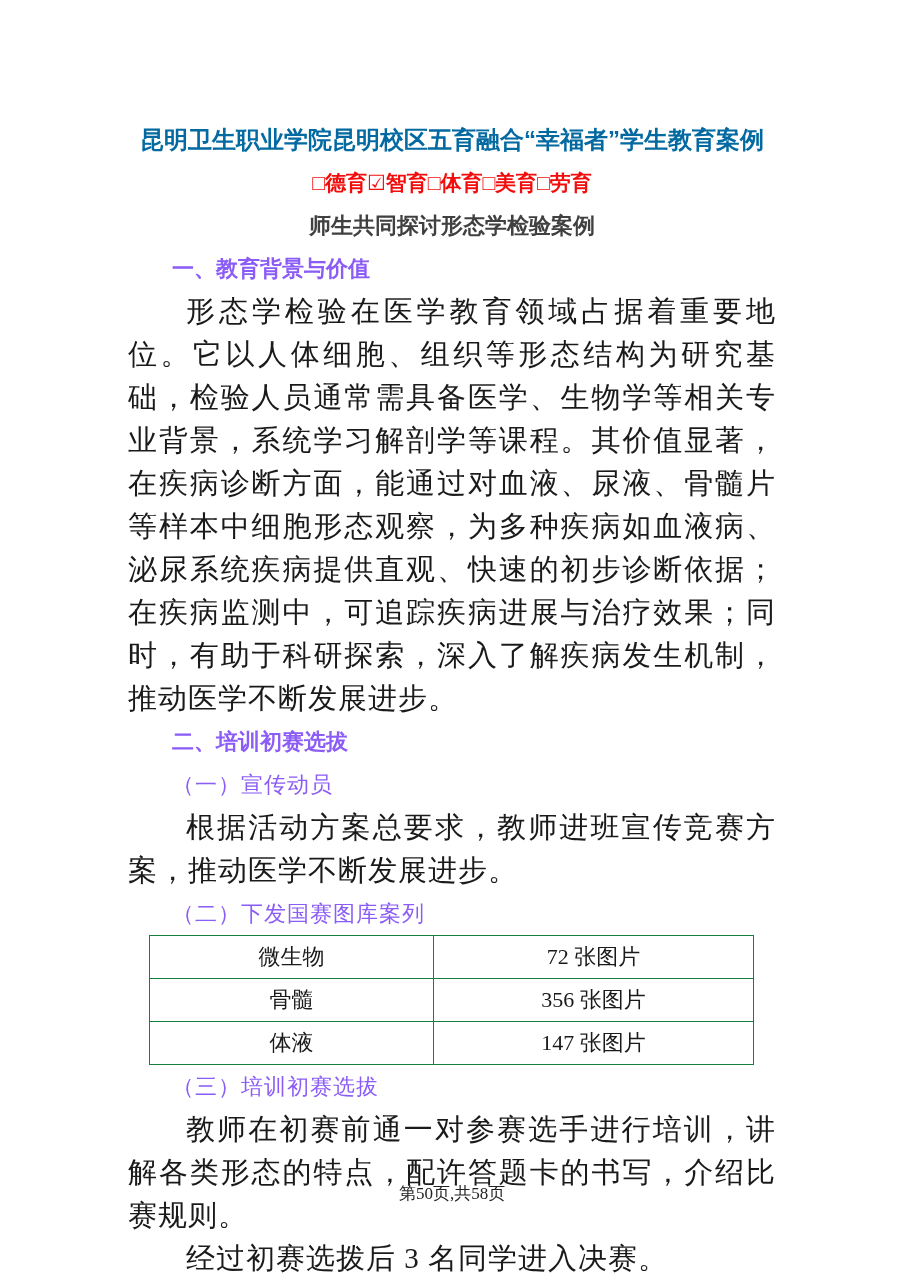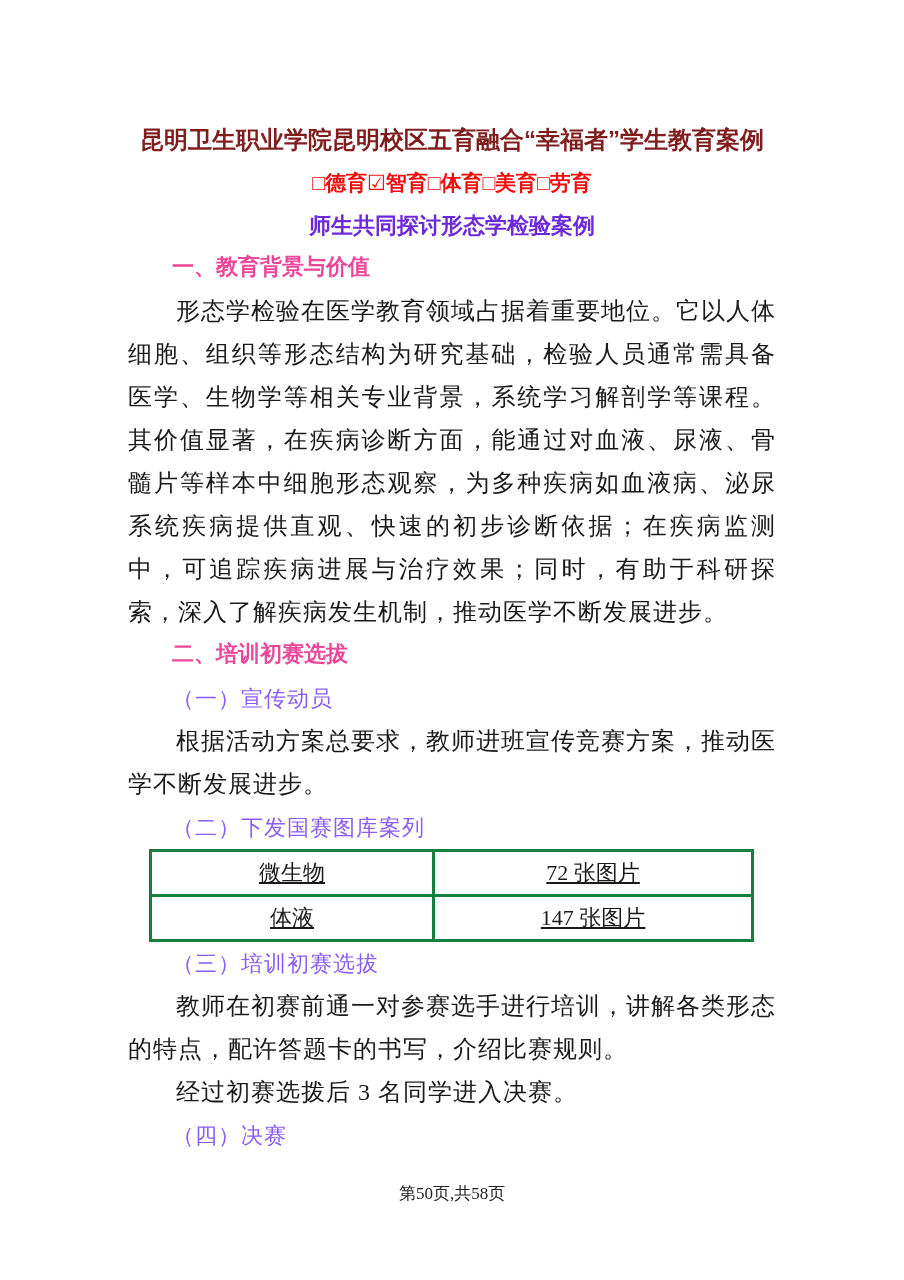--- a/index.html
+++ b/index.html
@@ -20,75 +20,74 @@
     box-sizing: border-box;
   }
   .line {
     line-height: 43px;
     margin: 0;
   }
   .doc-title {
     font-family: "Liberation Sans", sans-serif;
     font-weight: bold;
     font-size: 24px;
-    color: #7f1d1d;
+    color: #0369a1;
     text-align: center;
     letter-spacing: 0px;
   }
   .banner {
     font-family: "Liberation Sans", sans-serif;
     font-weight: bold;
     font-size: 21px;
     text-align: center;
     color: #f20d0d;
   }
   .banner .cb-item { white-space: nowrap; }
   .banner .box { font-weight: normal; }
   .doc-subtitle {
     font-family: "Liberation Sans", sans-serif;
     font-weight: bold;
     font-size: 22px;
-    color: #6d28d9;
+    color: #404040;
     text-align: center;
   }
   .h-major {
-    font-family: Liberation Mono, monospace;
+    font-family: Liberation Serif, serif;
     font-weight: bold;
     font-size: 22px;
-    color: #ec4899;
+    color: #8b5cf6;
     text-indent: 2em;
   }
   .h-minor {
     font-size: 22px;
     color: #8b5cf6;
     text-indent: 2em;
     letter-spacing: 1px;
   }
   .para {
-    font-size: 24px;
+    font-size: 29px;
     color: #1a1a1a;
     text-align: justify;
     text-indent: 2em;
     letter-spacing: 1px;
   }
   table.gallery {
     border-collapse: collapse;
     table-layout: fixed;
     width: 605px;
     margin-left: 21px;
     font-size: 22px;
     color: #1a1a1a;
   }
   table.gallery td {
-    border: 3px solid #15803d;
+    border: 1px solid #15803d;
     height: 42px;
     text-align: center;
     vertical-align: middle;
     padding: 0;
-    text-decoration: underline;
   }
   table.gallery td.col-cat { width: 47%; }
   table.gallery td.col-cnt { width: 53%; }
   .page-footer {
     position: absolute;
     left: 0;
     right: 0;
     top: 1182px;
     text-align: center;
     font-size: 17px;
@@ -121,20 +120,24 @@
 
   <div class="line h-minor">（二）下发国赛图库案列</div>
 
   <table class="gallery">
     <tbody>
       <tr>
         <td class="col-cat">微生物</td>
         <td class="col-cnt">72 张图片</td>
       </tr>
       <tr>
+        <td class="col-cat">骨髓</td>
+        <td class="col-cnt">356 张图片</td>
+      </tr>
+      <tr>
         <td class="col-cat">体液</td>
         <td class="col-cnt">147 张图片</td>
       </tr>
     </tbody>
   </table>
 
   <div class="line h-minor">（三）培训初赛选拔</div>
 
   <p class="line para">教师在初赛前通一对参赛选手进行培训，讲解各类形态的特点，配许答题卡的书写，介绍比赛规则。</p>
 

